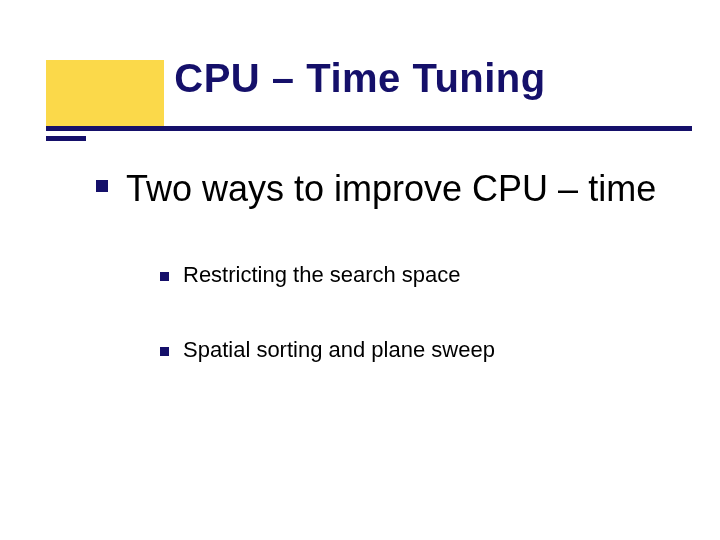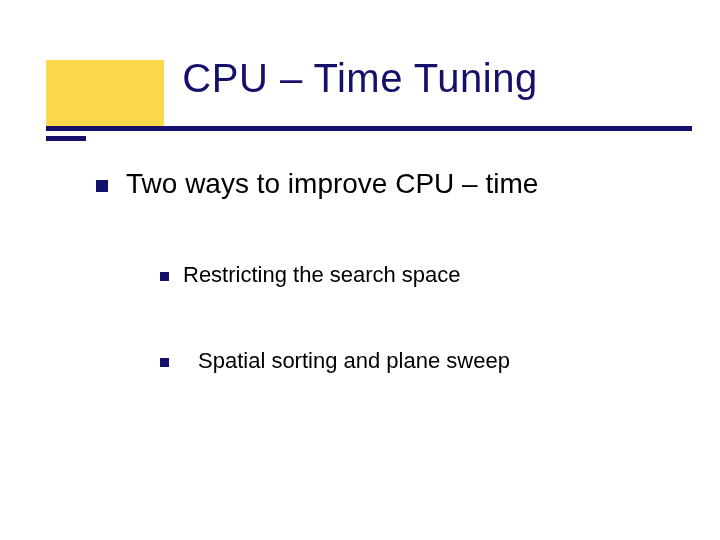--- a/index.html
+++ b/index.html
@@ -42,50 +42,50 @@
     height: 5px;
     background: #15106a;
   }
   .title {
     position: absolute;
     left: 0;
     top: 56px;
     width: 720px;
     text-align: center;
     font-size: 40px;
-    font-weight: 400;
+    font-weight: 700;
     letter-spacing: 0.5px;
     color: #15106a;
   }
   .bullet-lvl1 {
     position: absolute;
     left: 96px;
     top: 168px;
     display: flex;
     align-items: flex-start;
   }
   .bullet-lvl1 .sq {
     width: 12px;
     height: 12px;
     background: #15106a;
     margin-top: 12px;
     margin-right: 18px;
     flex: 0 0 auto;
   }
   .bullet-lvl1 .txt {
-    font-size: 28px;
+    font-size: 36px;
   }
   .bullet-lvl2 {
     position: absolute;
     left: 160px;
     display: flex;
     align-items: flex-start;
   }
   .bullet-lvl2.a { top: 262px; }
-  .bullet-lvl2.b { top: 348px; gap: 15px; }
+  .bullet-lvl2.b { top: 337px; }
   .bullet-lvl2 .sq {
     width: 9px;
     height: 9px;
     background: #15106a;
     margin-top: 10px;
     margin-right: 14px;
     flex: 0 0 auto;
   }
   .bullet-lvl2 .txt {
     font-size: 22px;

